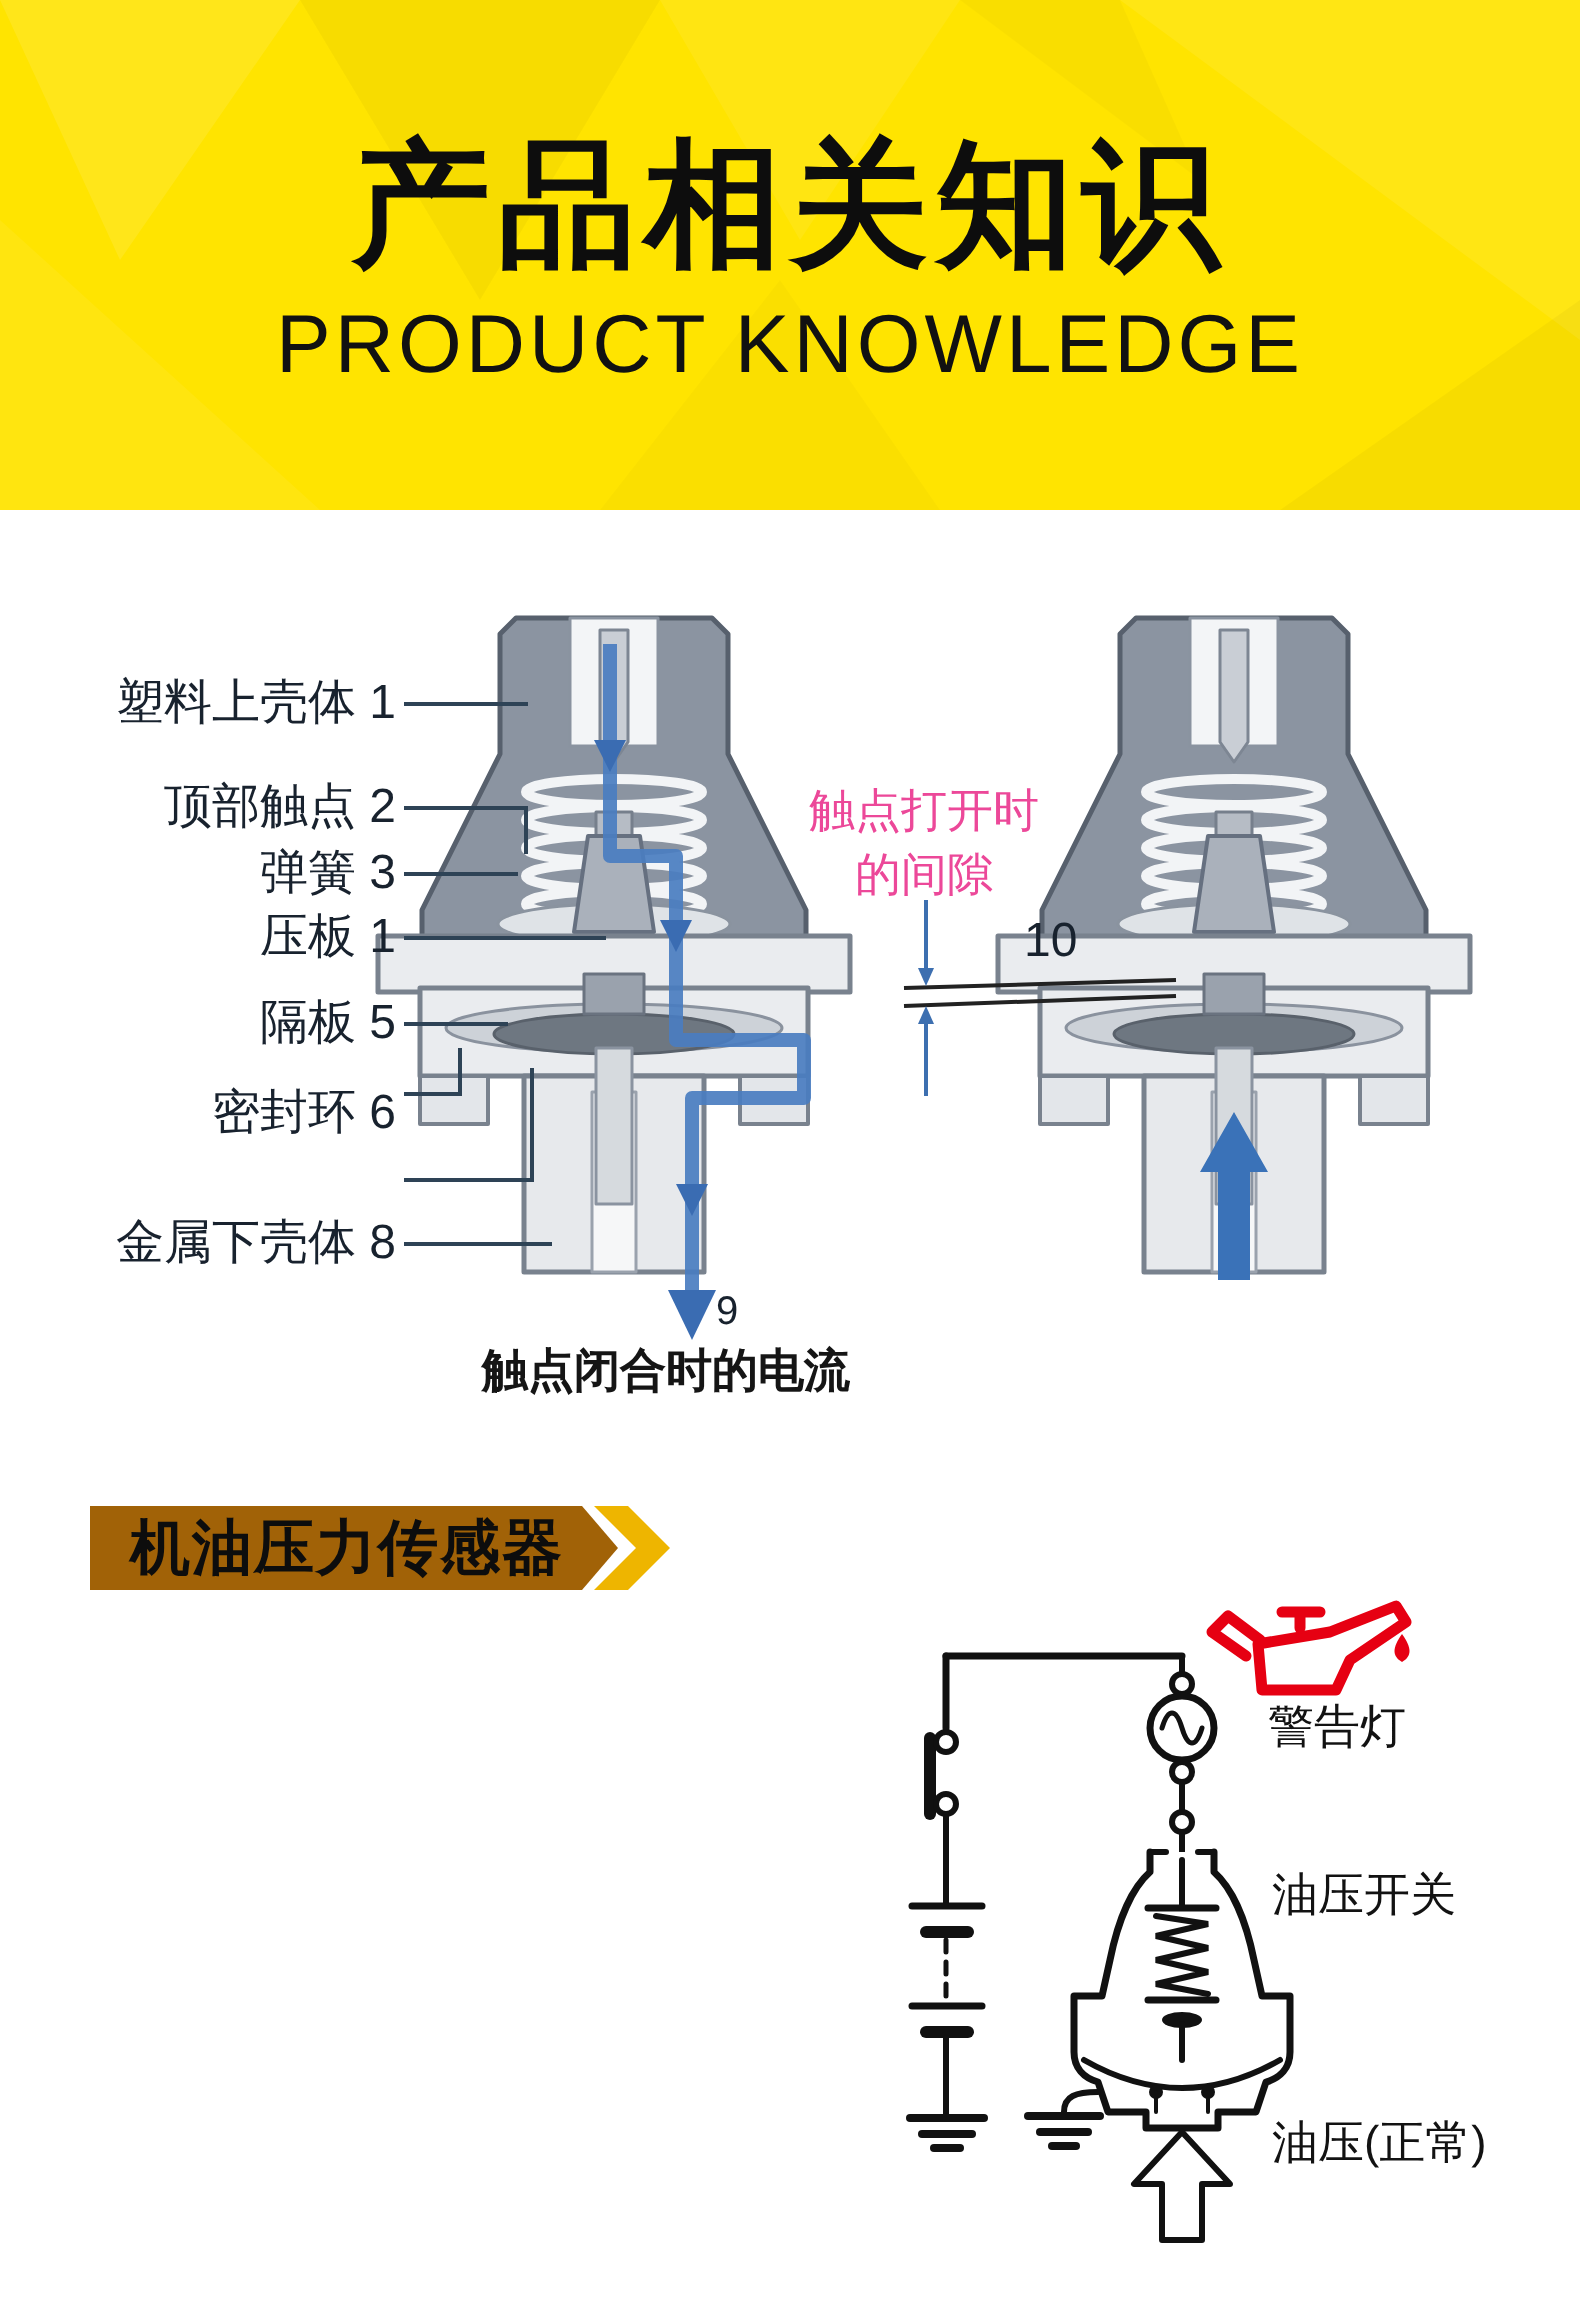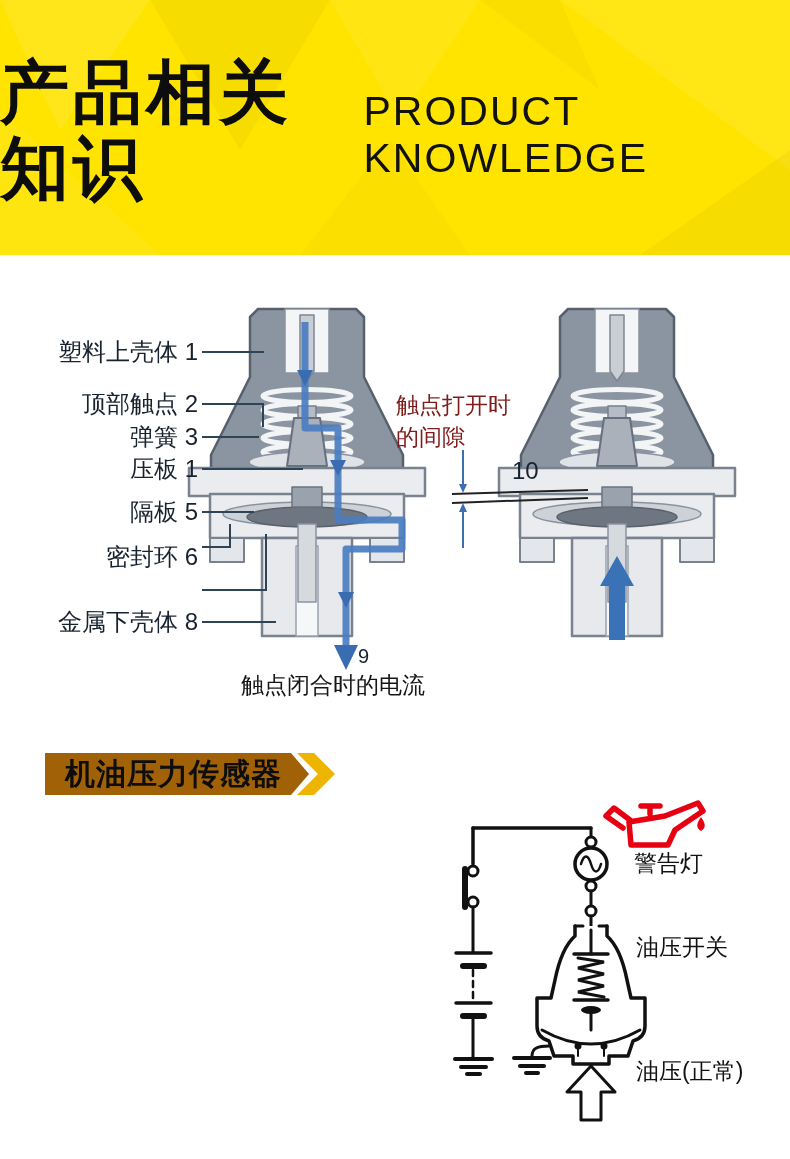--- a/index.html
+++ b/index.html
@@ -6,21 +6,21 @@
   html,body { background:#ffffff; }
   .page {
     position:relative; width:790px; height:1159px; margin:0 auto;
     background:#ffffff; overflow:hidden;
     font-family:"Liberation Sans","DejaVu Sans",sans-serif;
   }
 
   
   .header {
     position:relative; width:790px; height:255px; background:#ffe400;
-    display:flex; align-items:center; justify-content:center;
+    display:flex; flex-direction:column; align-items:center; justify-content:center;
     padding-top:6px;
   }
   .header svg.facets { position:absolute; inset:0; }
   .header .title {
     position:relative; z-index:1;
     font-size:69px; font-weight:800; letter-spacing:4px; color:#0d0d0d; line-height:1.1;
   }
   .header .subtitle {
     position:relative; z-index:1; margin-top:8px;
     font-size:41px; font-weight:500; letter-spacing:2px; color:#111111;
@@ -29,24 +29,24 @@
   
   .diagram { position:relative; width:790px; height:493px; }
   .diagram svg.art { position:absolute; left:0; top:0; }
   .part-label {
     position:absolute; left:36px; width:162px; text-align:right;
     font-size:24px; line-height:30px; color:#18222e; font-weight:500; white-space:nowrap;
   }
   .flow-number { position:absolute; left:358px; top:390px; font-size:20px; color:#18222e; font-weight:500; }
   .flow-caption {
     position:absolute; left:238px; top:415px; width:190px; text-align:center;
-    font-size:23px; font-weight:400; color:#151515; white-space:nowrap;
-  }
-  .gap-label { position:absolute; left:396px; top:134px; width:132px; text-align:left;
-    font-size:23px; line-height:32px; color:#7f1d1d; font-weight:500; }
+    font-size:23px; font-weight:700; color:#151515; white-space:nowrap;
+  }
+  .gap-label { position:absolute; left:396px; top:134px; width:132px; text-align:center;
+    font-size:23px; line-height:32px; color:#ec4899; font-weight:500; }
   .gap-value { position:absolute; left:468px; top:202px; font-size:24px; color:#18222e; font-weight:500;margin-left:44px; }
 
   
   .banner-row { position:relative; width:790px; height:52px; }
   .banner-chev {
     position:absolute; left:297px; top:5px; width:38px; height:42px; background:#eeb500;
     clip-path:polygon(0 0, 17px 0, 38px 21px, 17px 42px, 0 42px, 21px 21px);
   }
   .banner-main {
     position:absolute; left:45px; top:5px; width:264px; height:42px; background:#a16207;

